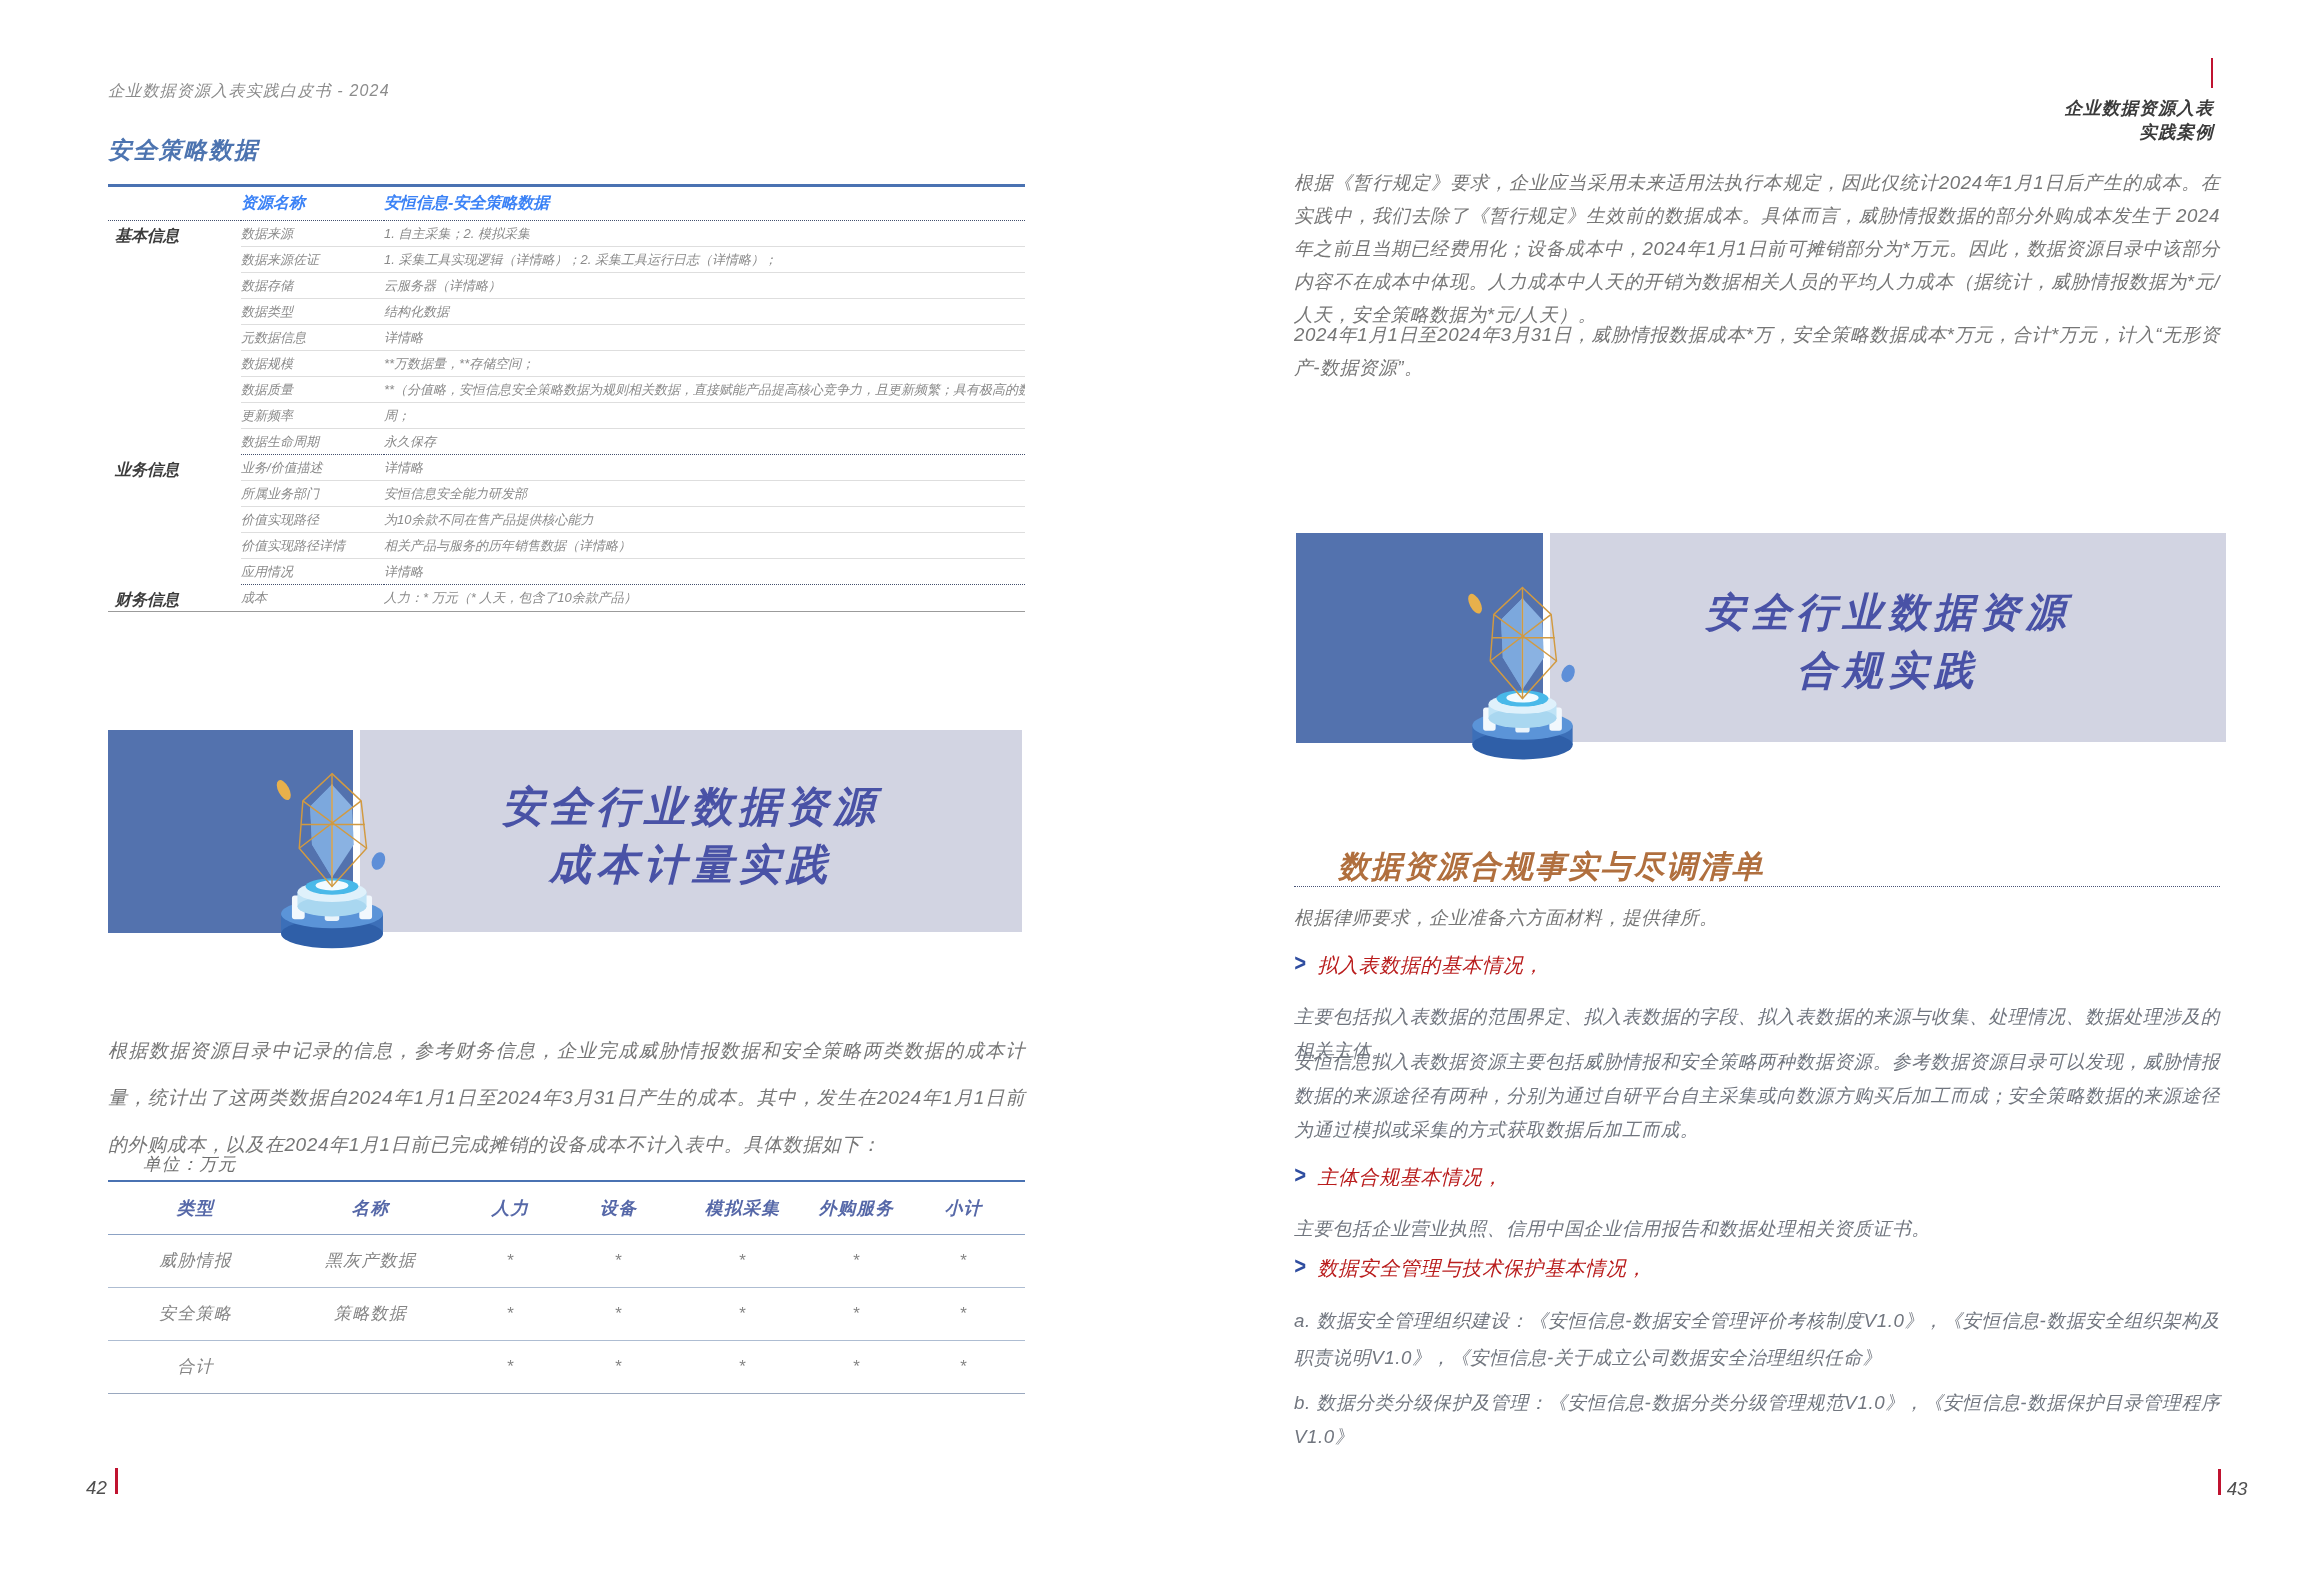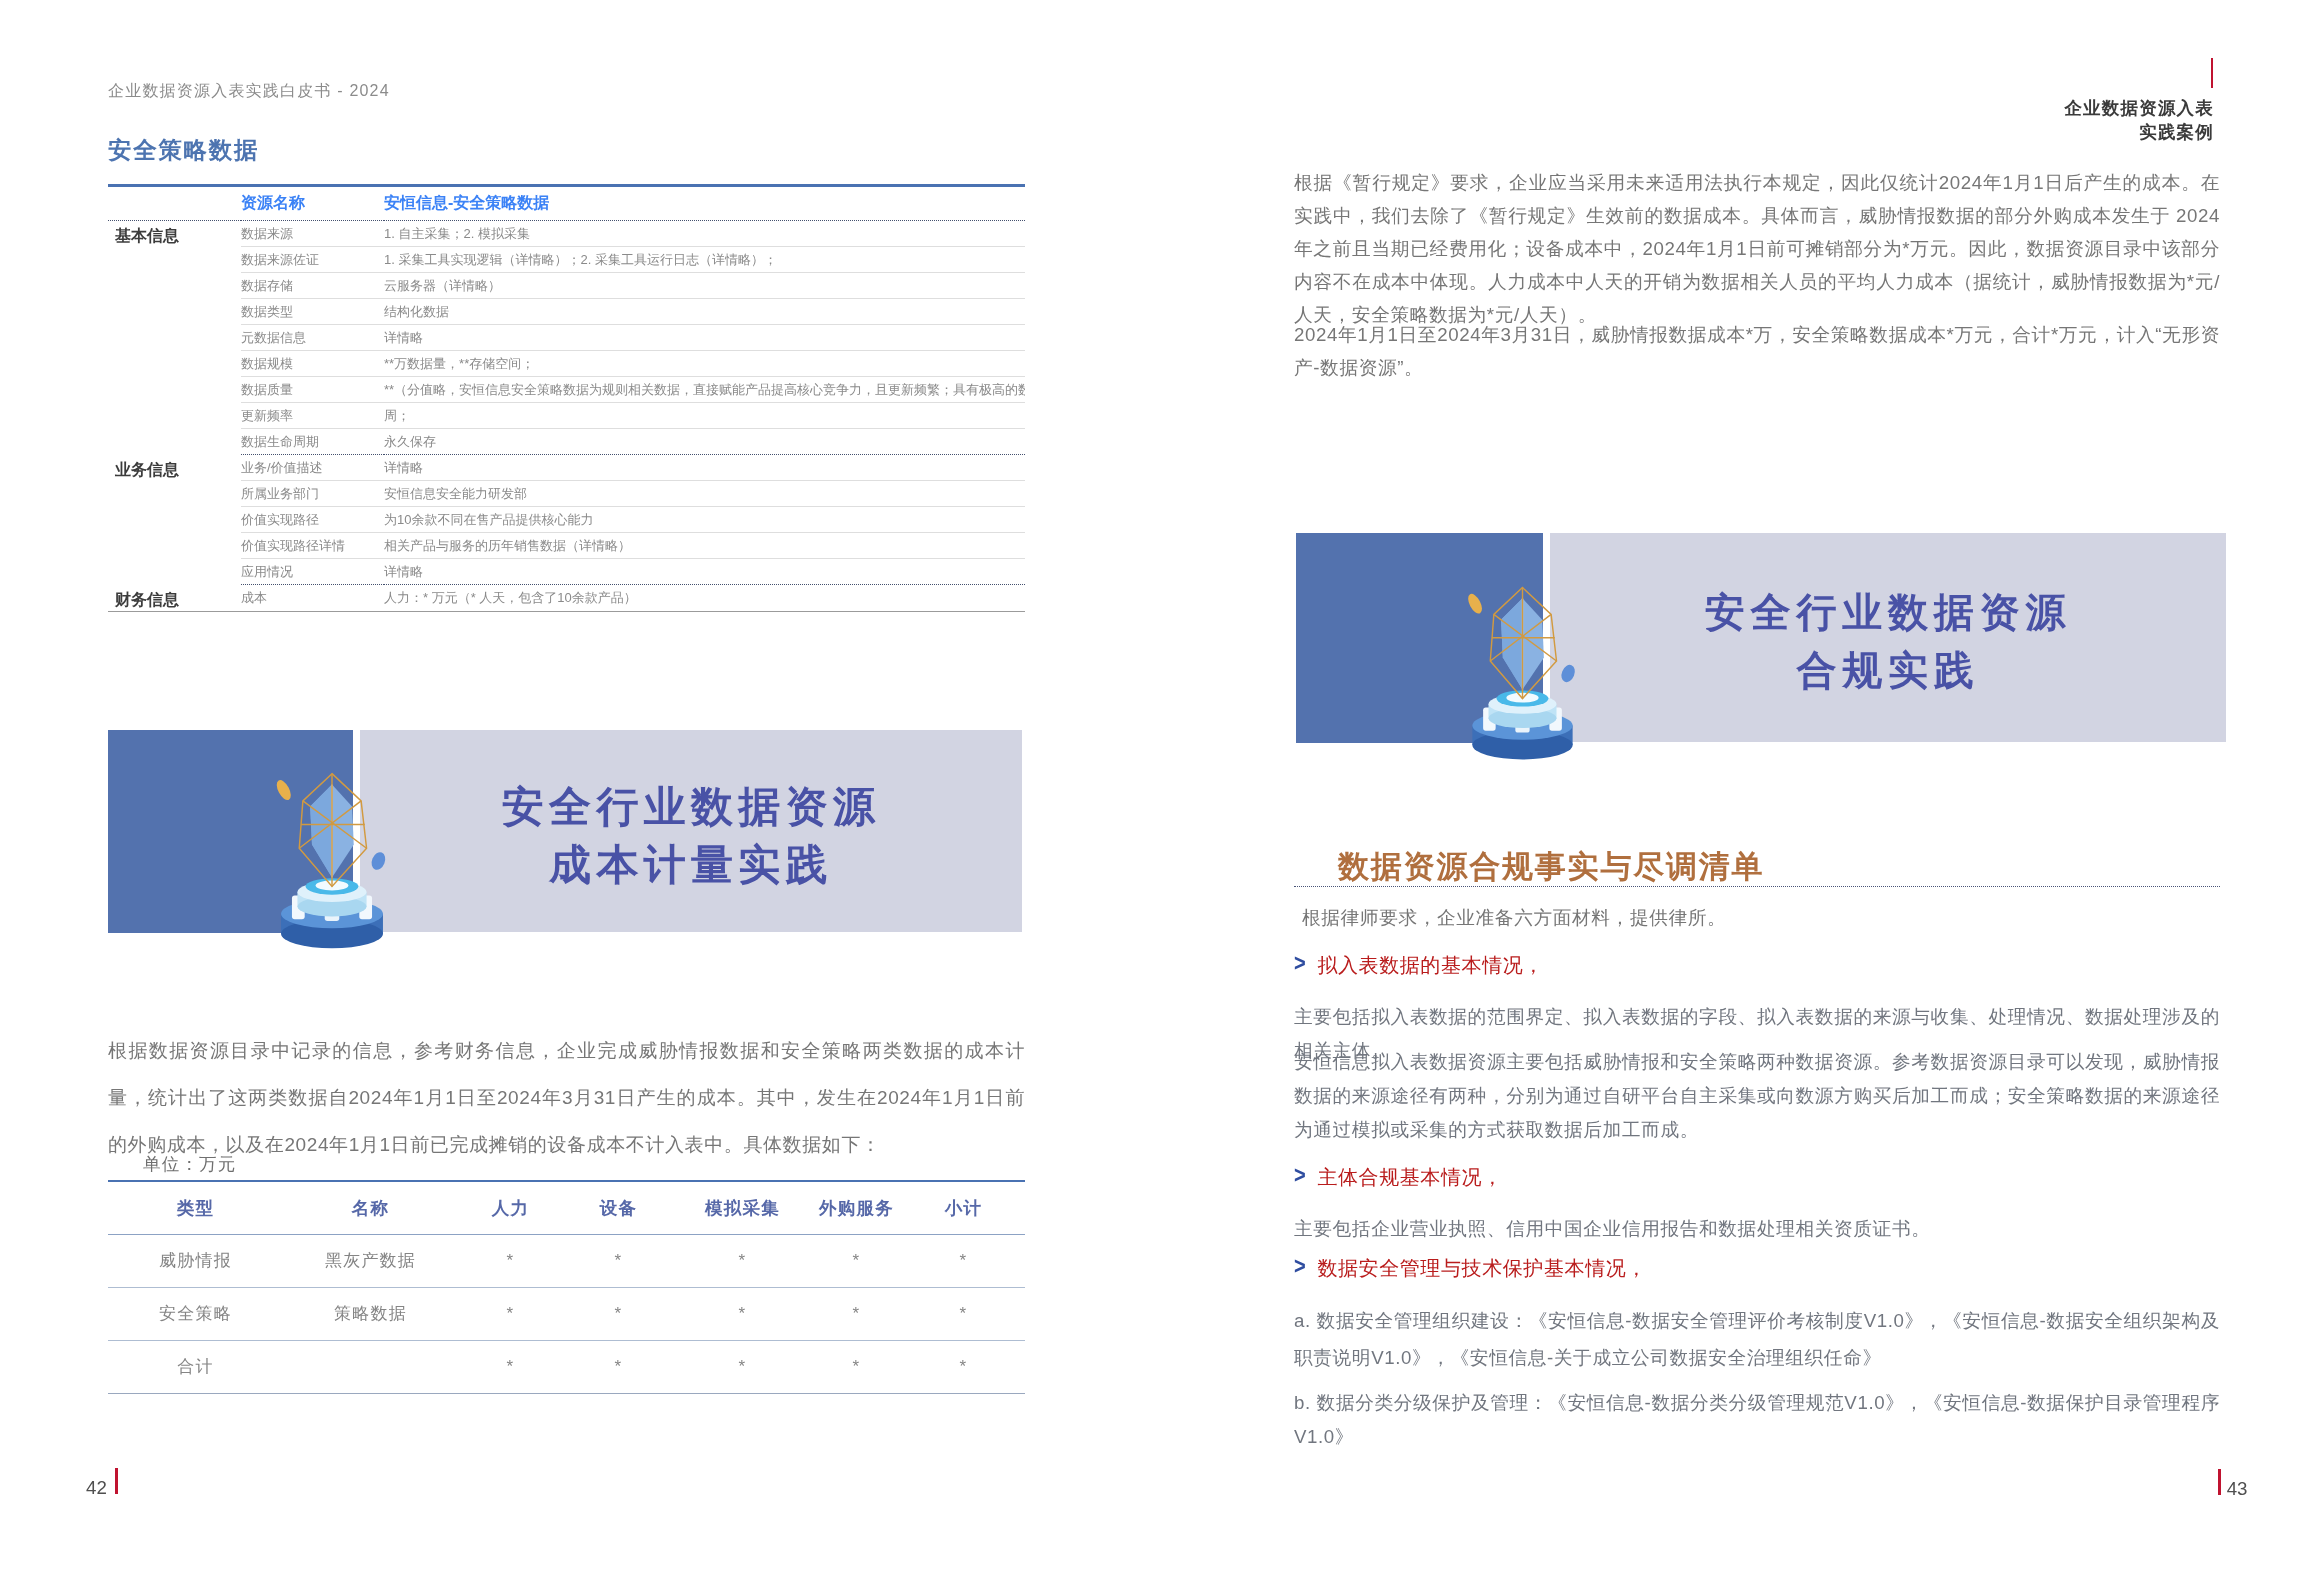--- a/index.html
+++ b/index.html
@@ -1,20 +1,20 @@
 <!DOCTYPE html>
 <html style="font-size:9.3px"><head>
 <meta charset="utf-8">
 <style>
   * { margin:0; padding:0; box-sizing:border-box; }
   html,body { background:#ffffff; }
   body { font-family:"Liberation Sans","DejaVu Sans",sans-serif; color:#767676; }
   #spread { position:relative; width:2319px; height:1573px; background:#ffffff; overflow:hidden; }
 
-  .abs { position:absolute; }
+  .abs { position:absolute;font-style:italic; }
 
   
   .lp-header { left:108px; top:81px; font-size:16px; letter-spacing:1.2px; color:#8b8b8b; }
 
   .rt-wrap { left:108px; top:134px; width:917px; }
   .rt-title { text-align:left; font-size:23.4px; font-weight:bold; color:#4d74b0; letter-spacing:1.8px; margin-bottom:18px; }
   .rt-rule { height:2.9px; background:#4a72b2; }
   table.rt { width:100%; border-collapse:collapse; table-layout:fixed; }
   table.rt col.c-group { width:133px; }
   table.rt col.c-label { width:143px; }
@@ -67,21 +67,21 @@
   
   .rp-corner { top:58px; right:105px; text-align:right; }
   .rp-corner .redline { width:2.9px; height:30px; background:#c01330; margin-left:auto; margin-right:0.6px; margin-bottom:9.3px; }
   .rp-corner .corner-text { font-size:17.5px; font-weight:bold; color:#3b3b3b; line-height:23.4px; letter-spacing:1.2px; }
 
   .rp-para1 { left:1294px; top:166px; width:926px; font-size:18.7px; line-height:33px; color:#767676; text-align:justify; letter-spacing:0.6px; }
   .rp-para2 { left:1294px; top:318px; width:926px; font-size:18.7px; line-height:33px; color:#767676; text-align:justify; letter-spacing:0.6px; }
 
   .rp-heading { left:1294px; top:846px; width:926px; font-size:31px; font-weight:bold; color:#b06f3e; letter-spacing:1.8px;margin-left:44px; }
   .rp-dotted { left:1294px; top:886px; width:926px; border-top:1.8px dotted #4a5578; }
-  .rp-intro { left:1294px; top:905px; width:926px; font-size:18.7px; color:#767676; letter-spacing:0.6px;margin-left:8px; }
+  .rp-intro { left:1294px; top:905px; width:926px; font-size:18.7px; color:#767676; letter-spacing:0.6px; }
 
   .rp-item { left:1294px; width:926px; }
   .bullet-row { display:flex; align-items:flex-start; }
   .bullet-glyph { font-size:20px; font-weight:bold; color:#2f4da0; margin-right:11.7px; transform:scaleY(1.15); }
   .bullet-text { font-size:20px; color:#b91c1c; letter-spacing:0.6px; }
   .item-para { font-size:18.7px; line-height:34px; color:#71767f; text-align:justify; letter-spacing:0.6px; }
   .pos-b1 { top:952px; } .pos-p1 { top:1000px; } .pos-p2 { top:1045px; }
   .pos-b2 { top:1164px; } .pos-p3 { top:1212px; } .pos-b3 { top:1255px; }
   .pos-pa { top:1302px; line-height:37px; } .pos-pb { top:1386px; }
 </style>

